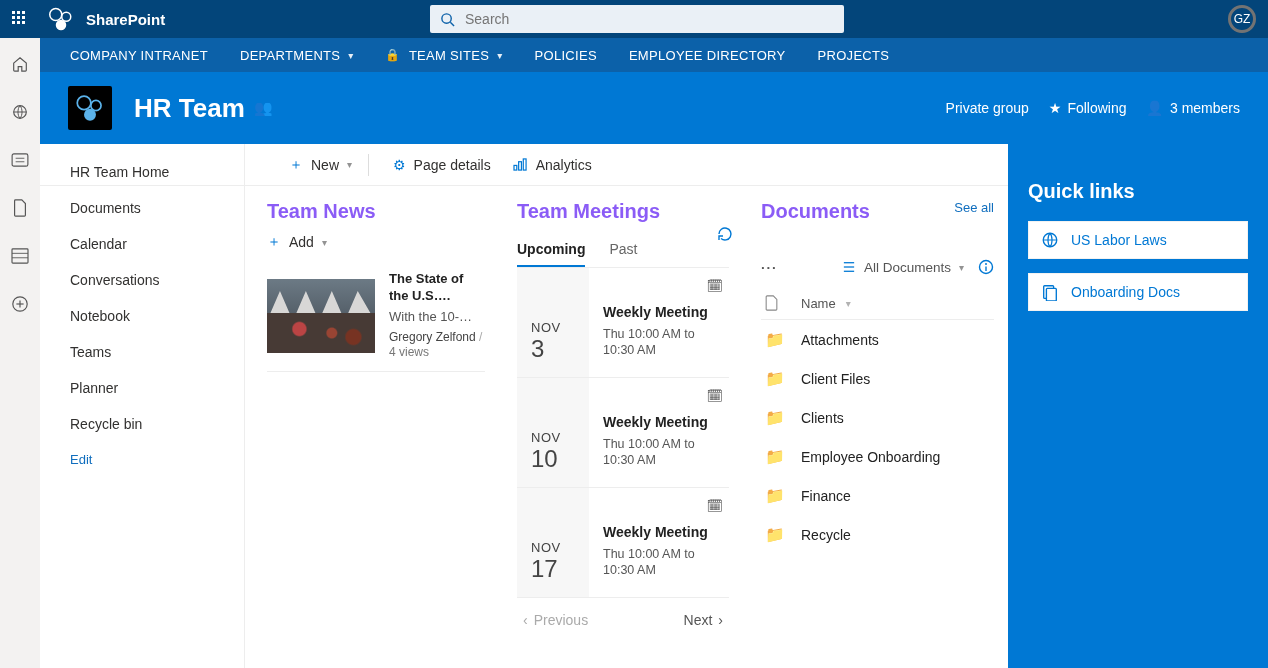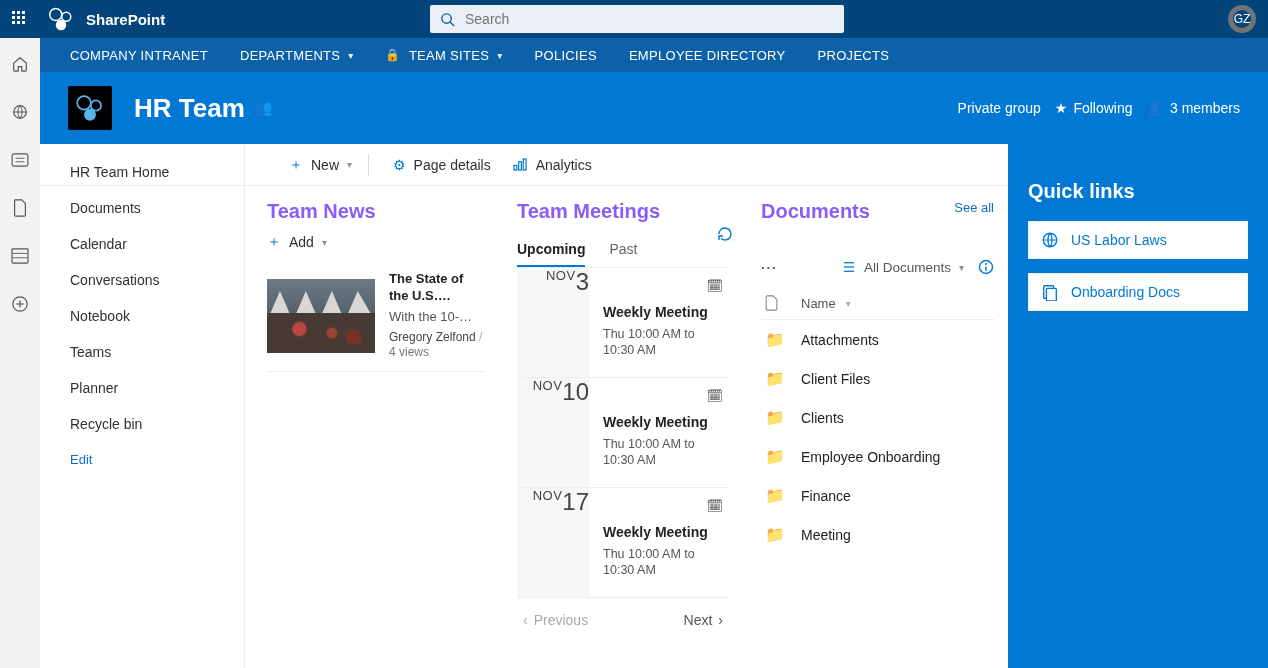--- a/index.html
+++ b/index.html
@@ -18,33 +18,33 @@
   body{font-size:14px;}
   
   .suitebar{background:var(--brand-dark);height:38px;display:flex;align-items:center;color:#fff;padding:0 12px;gap:18px;position:relative;}
   .waffle{width:16px;height:16px;display:grid;grid-template-columns:repeat(3,3px);grid-template-rows:repeat(3,3px);gap:2px;cursor:pointer;}
   .waffle span{background:#fff;width:3px;height:3px;}
   .logo-sp{display:flex;align-items:center;gap:10px;cursor:pointer;}
   .logo-sp svg{width:30px;height:30px;}
   .logo-sp .name{font-weight:600;font-size:15px;}
   .searchwrap{position:absolute;left:430px;width:414px;height:28px;background:#eaf0f6;border-radius:2px;display:flex;align-items:center;padding:0 10px;color:#556;}
   .searchwrap input{flex:1;border:none;background:transparent;outline:none;font-size:14px;color:#333;margin-left:8px;}
-  .avatar{margin-left:auto;width:28px;height:28px;border:5px solid #737373;border-radius:50%;display:flex;align-items:center;justify-content:center;font-size:12px;cursor:pointer;}
+  .avatar{margin-left:auto;width:28px;height:28px;border:3px solid #737373;border-radius:50%;display:flex;align-items:center;justify-content:center;font-size:12px;cursor:pointer;}
   
   .gnav{position:absolute;left:40px;top:38px;right:0;height:34px;background:var(--bar);display:flex;align-items:center;color:#fff;font-size:13px;padding:0 30px;gap:32px;}
   .gnav .item{display:flex;align-items:center;gap:8px;cursor:pointer;letter-spacing:.3px;}
   .gnav .lock{font-size:12px;}
   .chev{font-size:10px;opacity:.9;}
   
   .siteheader{position:absolute;left:40px;top:72px;right:0;height:72px;background:var(--brand);display:flex;align-items:center;color:#fff;padding:0 28px;}
   .siteicon{width:44px;height:44px;background:#000;border-radius:2px;display:flex;align-items:center;justify-content:center;margin-right:22px;}
   .siteicon svg{width:34px;height:34px;}
   .sitetitle{font-size:26px;font-weight:600;display:flex;align-items:center;gap:10px;}
   .sitetitle .teams-icon{font-size:15px;opacity:.9;}
-  .sitemeta{margin-left:auto;display:flex;align-items:center;gap:14px;font-size:14px;}
+  .sitemeta{margin-left:auto;display:flex;align-items:center;gap:20px;font-size:14px;}
   .sitemeta .meta-item{display:flex;align-items:center;gap:6px;cursor:pointer;}
   
   .apprail{position:absolute;left:0;top:38px;bottom:0;width:40px;background:#f3f2f1;display:flex;flex-direction:column;align-items:center;padding-top:16px;gap:28px;}
   .apprail .ic{width:20px;height:20px;display:flex;align-items:center;justify-content:center;color:#555;cursor:pointer;}
   
   .cmdbar{position:absolute;left:40px;top:144px;right:0;height:42px;border-bottom:1px solid var(--divider);display:flex;align-items:center;padding:0 22px;gap:22px;color:#323130;}
   .cmdbar .btn{display:flex;align-items:center;gap:8px;cursor:pointer;color:#323130;}
   .cmdbar .btn .picon{color:var(--brand);}
   .cmdbar .right{margin-left:auto;display:flex;align-items:center;gap:18px;}
   .cmdbar .right .publish{color:var(--muted);}
@@ -72,21 +72,21 @@
   .news .meta .author{color:#444;font-size:12px;}
   .news .meta .views{color:#777;font-size:12px;}
   
   .meet{width:244px;flex:0 0 244px;}
   .tabs{display:flex;gap:24px;border-bottom:1px solid var(--divider);margin-bottom:0;}
   .tabs .tab{padding:8px 0;color:#666;cursor:pointer;border-bottom:2px solid transparent;font-size:14px;}
   .tabs .tab.active{color:#222;font-weight:600;border-bottom-color:var(--brand);}
   .mrefresh{position:absolute;right:6px;top:40px;color:var(--brand);cursor:pointer;}
   .meetlist{border:0;}
   .mrow{display:flex;border-bottom:1px solid var(--divider);height:110px;position:relative;}
-  .mrow .date{width:72px;background:#f7f7f7;display:flex;justify-content:flex-end;align-items:flex-start;padding:0 0 14px 14px;color:#444;}
+  .mrow .date{width:72px;background:#f7f7f7;display:flex;flex-direction:column;justify-content:flex-end;align-items:flex-start;padding:0 0 14px 14px;color:#444;}
   .mrow .date .mon{font-size:13px;letter-spacing:.5px;}
   .mrow .date .day{font-size:24px;font-weight:400;}
   .mrow .info{flex:1;padding:20px 10px 0 14px;}
   .mrow .info .t{font-weight:600;color:#222;margin-bottom:6px;margin-top:16px;}
   .mrow .info .when{font-size:12.5px;color:#555;line-height:1.3;}
   .mrow .cal{position:absolute;right:6px;top:10px;color:#333;font-size:13px;cursor:pointer;}
   .pager{display:flex;justify-content:space-between;padding:14px 6px;color:#555;}
   .pager span{display:flex;align-items:center;gap:6px;cursor:pointer;}
   .pager .disabled{color:#aaa;}
   
@@ -416,21 +416,21 @@
       <div class="docrow">
           <span class="ficon">📁</span>
           <span>Employee Onboarding</span>
         </div>
       <div class="docrow">
           <span class="ficon">📁</span>
           <span>Finance</span>
         </div>
       <div class="docrow">
           <span class="ficon">📁</span>
-          <span>Meeting</span>
+          <span>Recycle</span>
         </div>
     </div>
   </div>
 
   <div class="qpanel">
     <h2>Quick links</h2>
     <div class="qcard">
       <span class="qicon">
           <svg width="18" height="18" viewBox="0 0 20 20">
             <circle cx="10" cy="10" r="7.5" fill="none" stroke="#0078d4" stroke-width="1.5"></circle>

